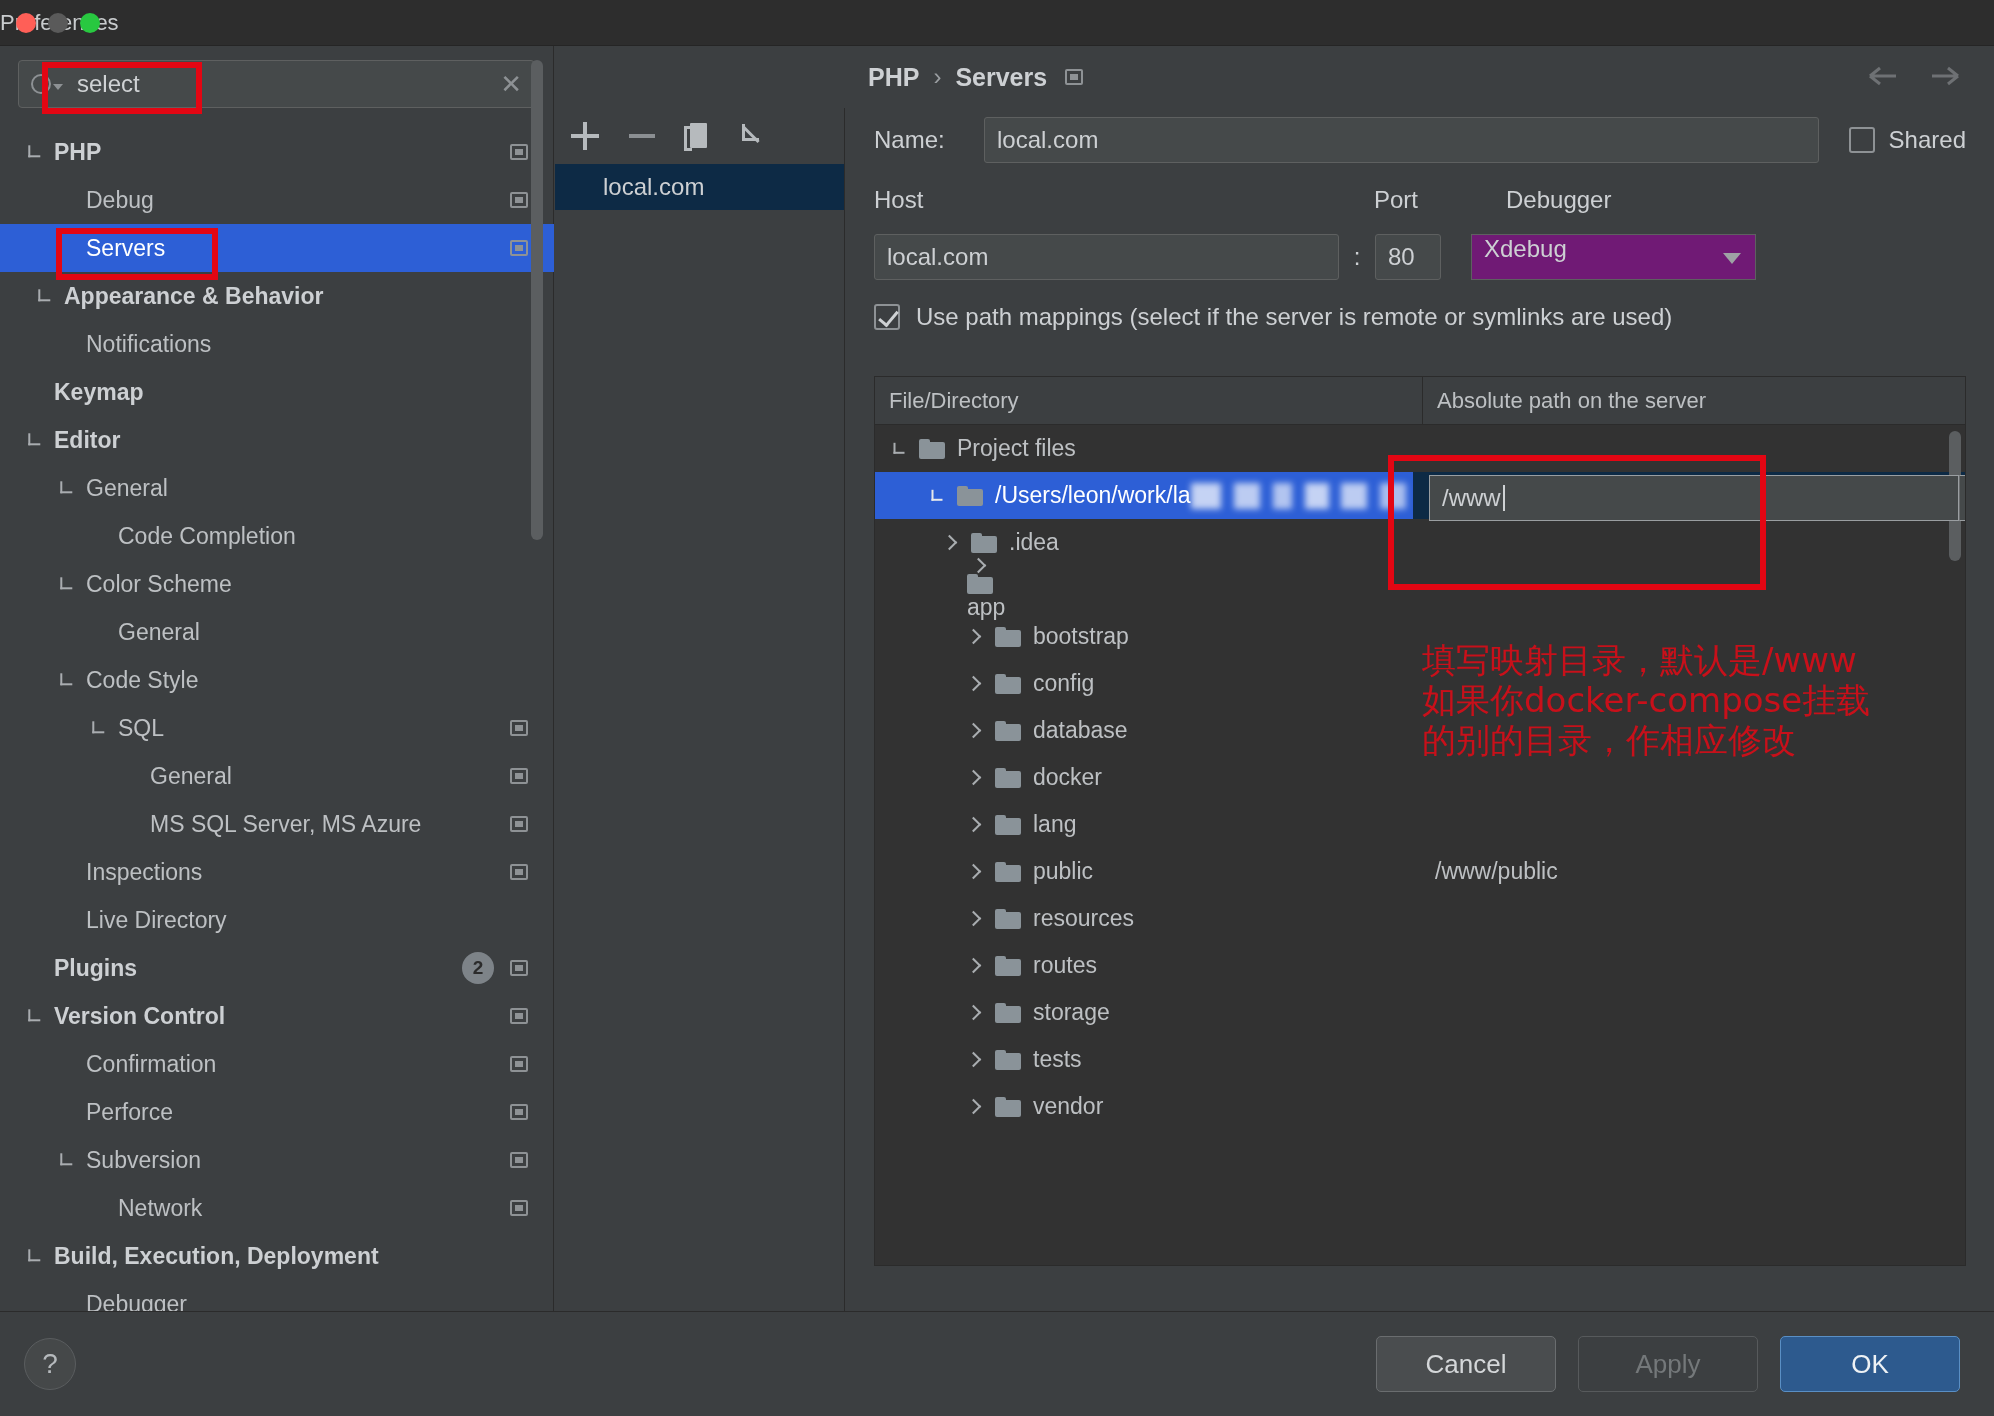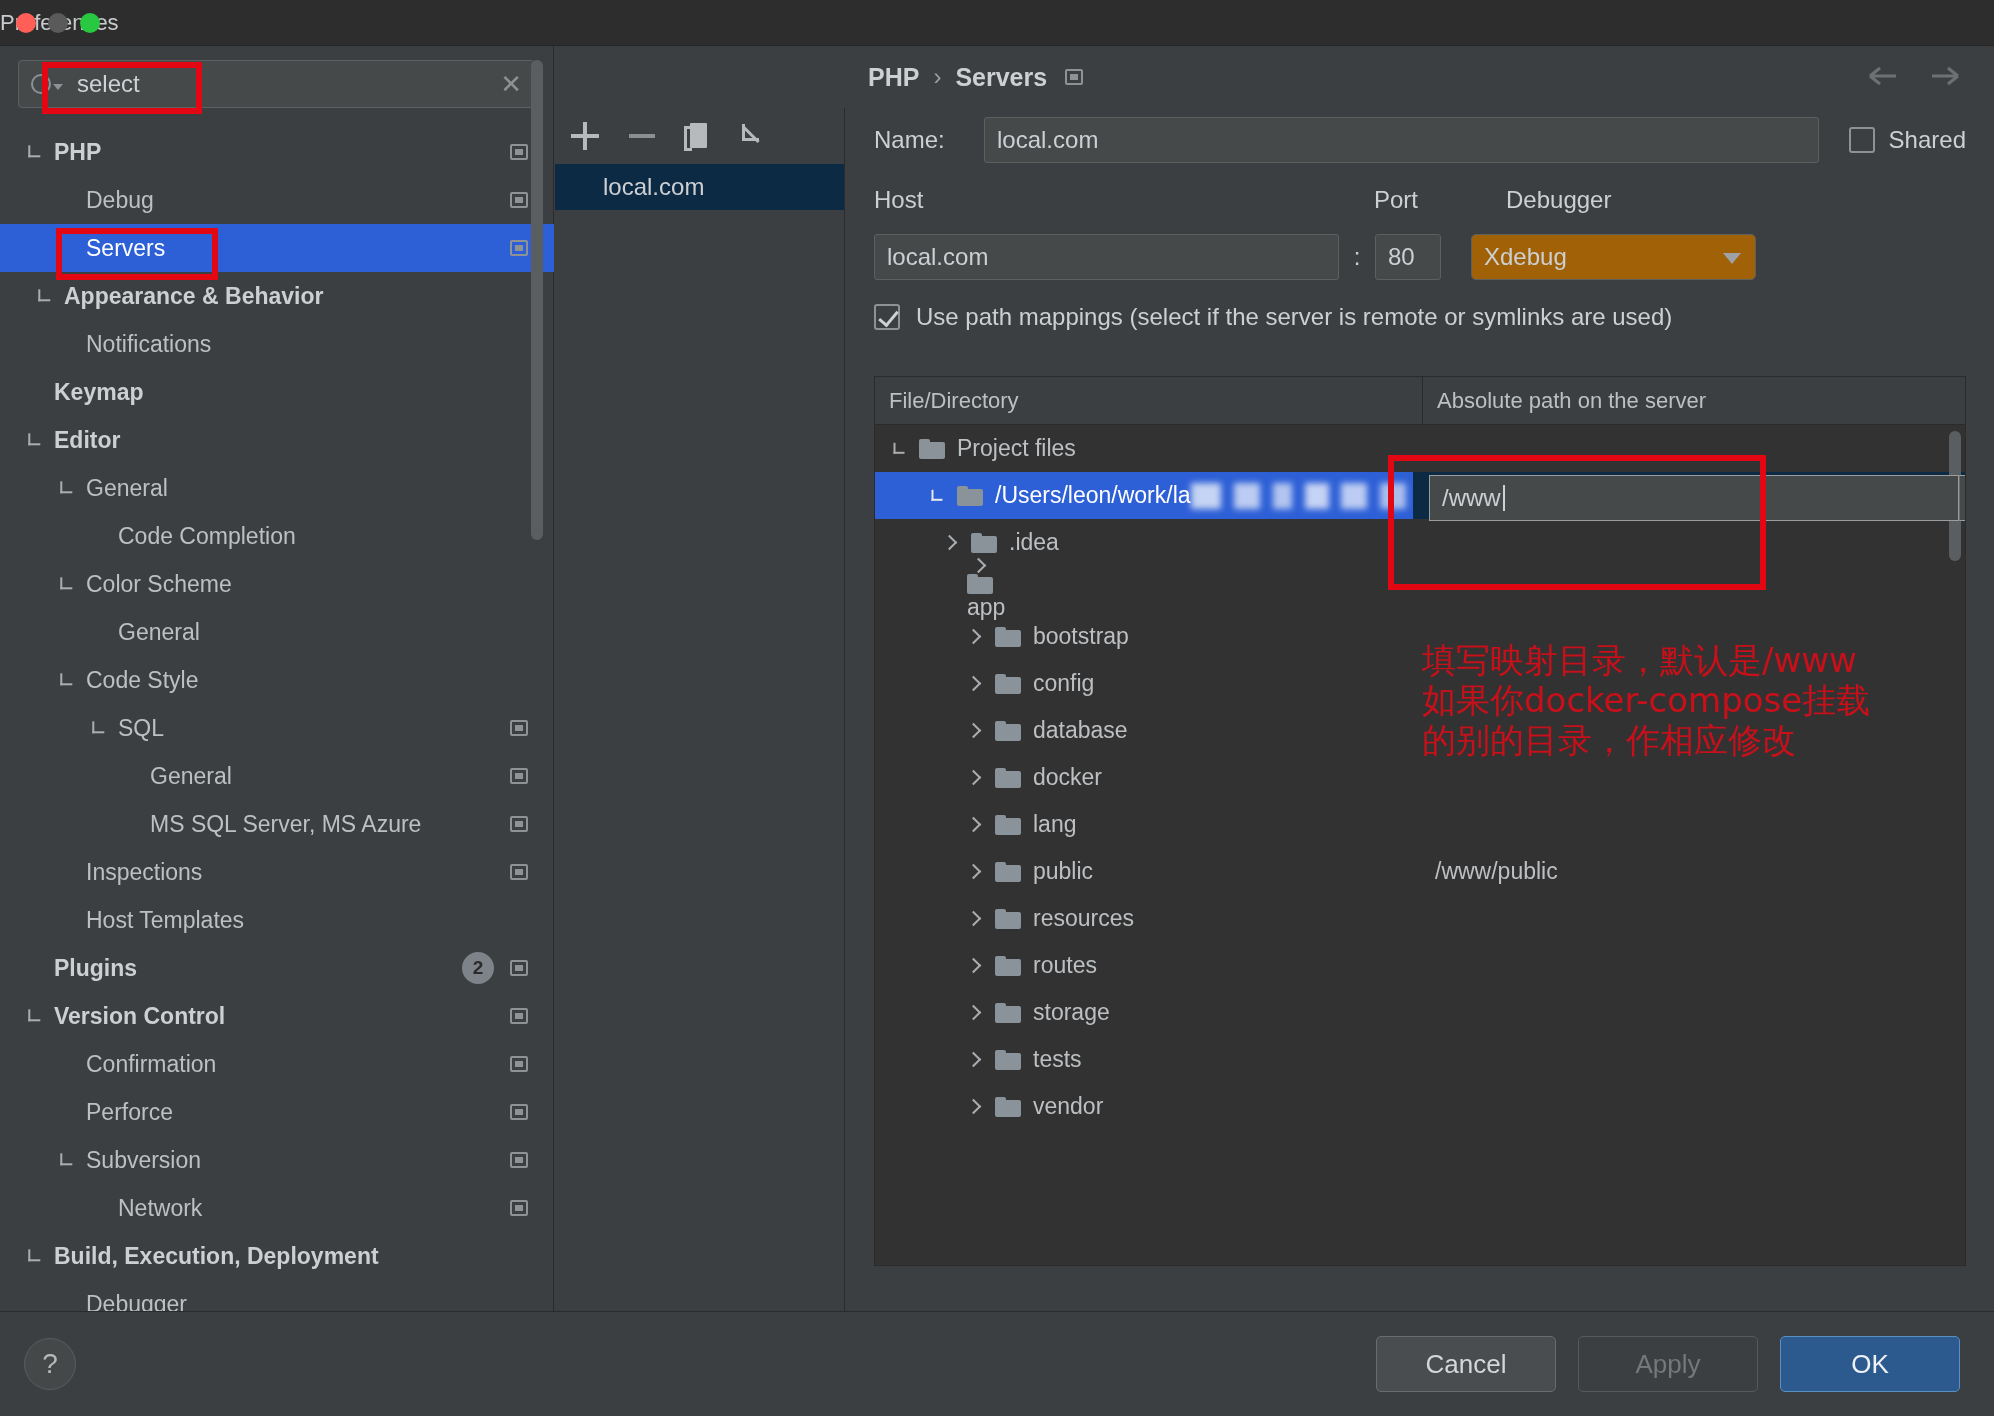--- a/index.html
+++ b/index.html
@@ -126,22 +126,22 @@
   }
   .chkbox {
     width: 26px; height: 26px; border:2px solid #8e9295; border-radius:3px; background:#3c3f41;
     position:relative; flex:none;
   }
   .chkbox.on::after {
     content:""; position:absolute; left:7px; top:1px; width:8px; height:16px;
     border-right:3px solid #cfd2d4; border-bottom:3px solid #cfd2d4; transform: rotate(40deg);
   }
   .combo {
-    background:#a16207; border:1px solid #5e6060; border-radius:5px; height:46px;
-    display:flex; align-items:center; padding:0 12px; color:#cdd0d3; font-size:24px;
+    background:#701a75; border:1px solid #5e6060; border-radius:0; height:46px;
+    display:flex; align-items:flex-start; padding:0 12px; color:#cdd0d3; font-size:24px;
     position: relative;
   }
   .combo .tri {
     position:absolute; right: 14px; top: 18px; width:0; height:0;
     border-left:9px solid transparent; border-right:9px solid transparent; border-top:11px solid #9ea2a5;
   }
 
   
   .maptable { position:absolute; left: 28px; top: 330px; width: 1092px; height: 890px; border:1px solid #2b2b2b; }
   .thead { display:flex; height: 48px; background:#3c3f41; border-bottom:1px solid #2b2b2b; }
@@ -307,21 +307,21 @@
           <span>MS SQL Server, MS Azure</span>
           <span class="cfgico"></span>
         </div>
         <div class="row" style="padding-left: 58px;">
           <span class="chev none"></span>
           <span>Inspections</span>
           <span class="cfgico"></span>
         </div>
         <div class="row" style="padding-left: 58px;">
           <span class="chev none"></span>
-          <span>Host Templates</span>
+          <span>Live Directory</span>
         </div>
         <div class="row bold" style="padding-left: 26px;">
           <span class="chev none"></span>
           <span>Plugins</span>
           <span class="badge">2</span>
           <span class="cfgico"></span>
         </div>
         <div class="row bold" style="padding-left: 26px;">
           <span class="chev" style="transform: rotate(45deg);"></span>
           <span>Version Control</span>

